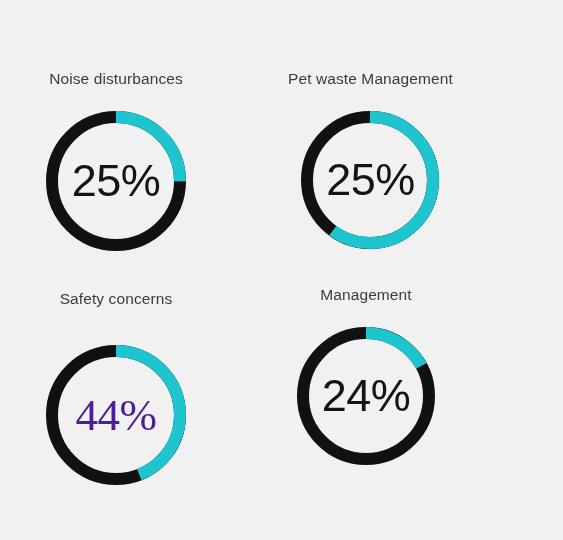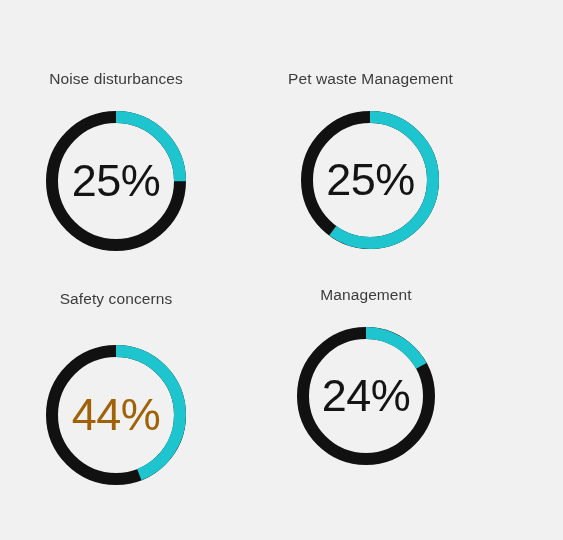--- a/index.html
+++ b/index.html
@@ -95,21 +95,21 @@
   </div>
 
   <div class="gauge-cell" id="cell-2">
     <div class="gauge-label">Safety concerns</div>
     <div class="spacer-md"></div>
     <div class="gauge-ring-wrap">
       <svg viewBox="0 0 200 200" aria-hidden="true" width="140" height="140">
         <circle class="ring-track" cx="100" cy="100" fill="none" stroke-linecap="butt" r="91.42857142857143" stroke="#111111" stroke-width="17.142857142857142"></circle>
         <circle class="ring-fill" cx="100" cy="100" fill="none" stroke-linecap="butt" transform="rotate(-90 100 100)" r="91.42857142857143" stroke="#1ec4ce" stroke-width="17.142857142857142" stroke-dasharray="252.7635689288245 321.6990877275949" stroke-dashoffset="0"></circle>
       </svg>
-      <div class="gauge-value" style="font-size: 45px; color: #a16207;">44%</div>
+      <div class="gauge-value" style="font-size: 45px; color: #4c1d95; font-family: Liberation Serif, serif;">44%</div>
     </div>
   </div>
 
   <div class="gauge-cell" id="cell-3">
     <div class="gauge-label">Management</div>
     <div class="spacer-md"></div>
     <div class="gauge-ring-wrap">
       <svg viewBox="0 0 200 200" aria-hidden="true" width="138" height="138">
         <circle class="ring-track" cx="100" cy="100" fill="none" stroke-linecap="butt" r="91.30434782608695" stroke="#111111" stroke-width="17.391304347826086"></circle>
         <circle class="ring-fill" cx="100" cy="100" fill="none" stroke-linecap="butt" transform="rotate(-90 100 100)" r="91.30434782608695" stroke="#1ec4ce" stroke-width="17.391304347826086" stroke-dasharray="97.52596324622229 476.15617349626166" stroke-dashoffset="0"></circle>

